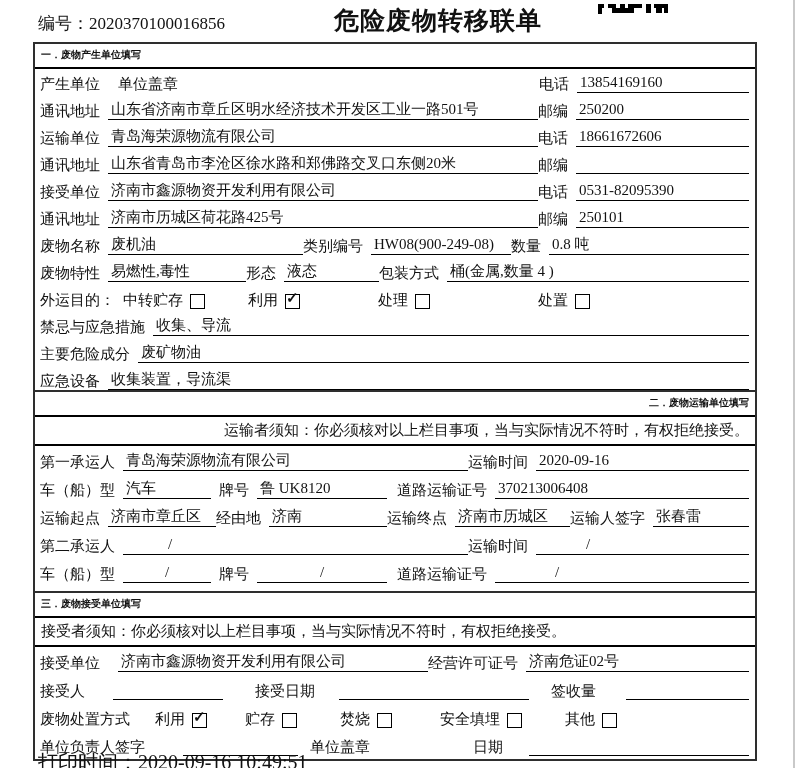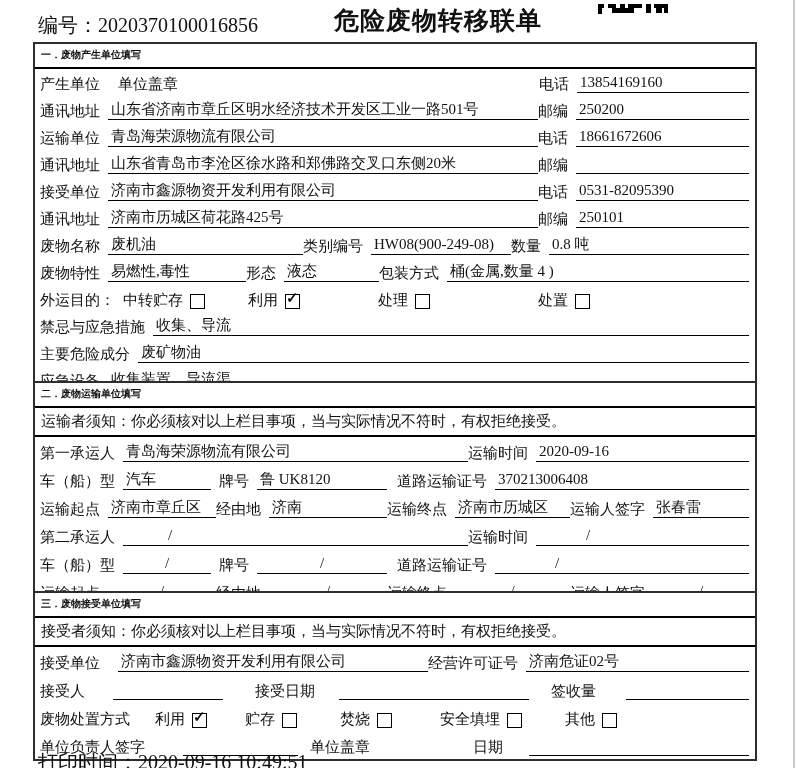--- a/index.html
+++ b/index.html
@@ -1,26 +1,26 @@
 <!DOCTYPE html>
 <html><head>
 <meta charset="utf-8">
 <style>
   html,body{margin:0;padding:0;background:#fff;}
   #page{position:relative;width:796px;height:768px;background:#ffffff;overflow:hidden;
         font-family:"Liberation Serif","DejaVu Serif",serif;color:#111;}
   
-  #doc-no{position:absolute;left:38px;top:12px;font-size:20px;white-space:nowrap;}
+  #doc-no{position:absolute;left:38px;top:12px;font-size:17px;white-space:nowrap;}
   #title{position:absolute;left:334px;top:4px;font-size:25px;font-weight:bold;letter-spacing:1px;white-space:nowrap;}
   #qr{position:absolute;left:598px;top:0;}
   #edge-line{position:absolute;right:1px;top:0;width:2px;height:768px;background:#c9c9c9;}
   
   .box{position:absolute;left:33px;width:724px;border:2px solid #2e2e2e;box-sizing:border-box;background:#fff;}
   .b1{top:42px;}
-  .b2{top:381px;}
+  .b2{top:390px;text-align:right;}
   .b3{top:591px;}
   .sec-header{font-weight:bold;font-size:10px;line-height:18px;padding:2px 6px 3px;border-bottom:2px solid #000;}
   .notice{font-size:15px;line-height:19px;padding:4px 6px 4px;border-bottom:2px solid #000;white-space:nowrap;}
   
   .row{display:flex;align-items:flex-end;height:24px;padding:0 6px 3px 5px;font-size:15px;line-height:17px;}
   .b2 .row,.b3 .row{height:25px;}
   .lbl{white-space:nowrap;margin-right:8px;flex:none;}
   .u{border-bottom:1px solid #000;padding:0 3px 1px;min-height:18px;display:flex;align-items:flex-end;
      white-space:nowrap;overflow:hidden;box-sizing:border-box;flex:none;}
   .u.f{flex:1;}

